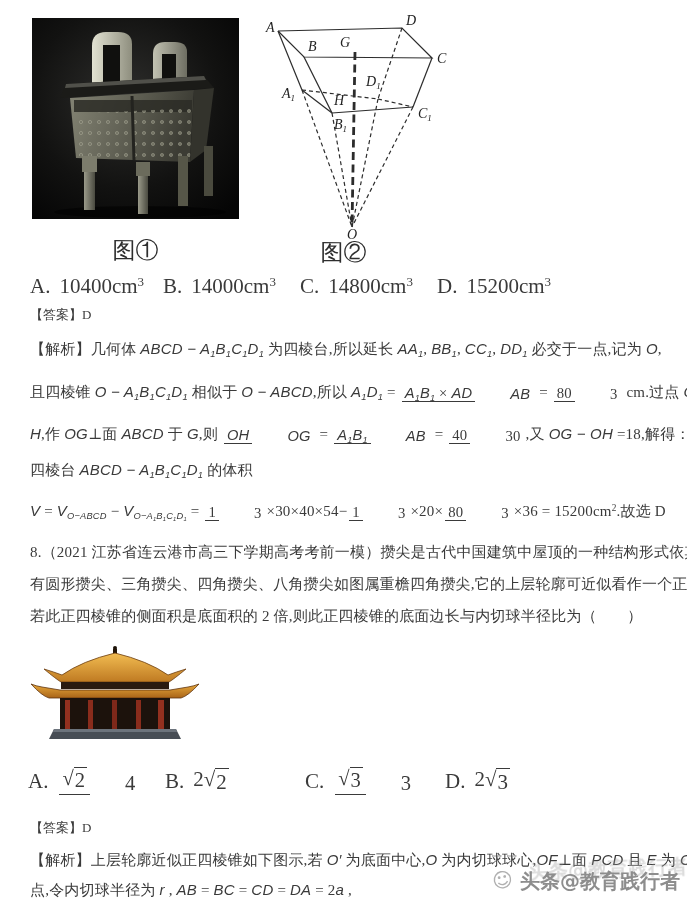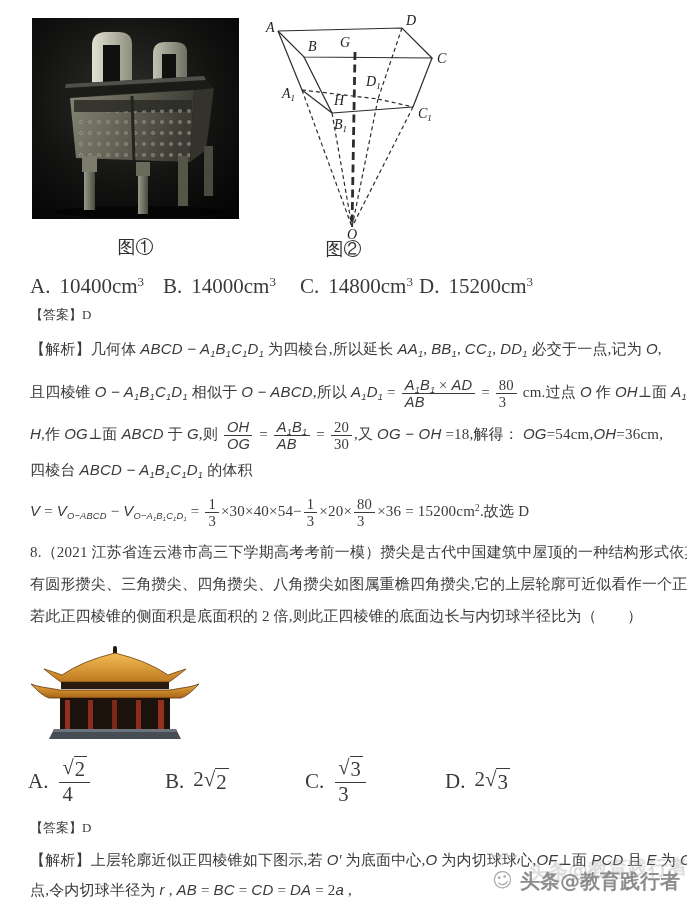--- a/index.html
+++ b/index.html
@@ -7,28 +7,28 @@
     width:687px;height:905px;position:relative;overflow:hidden;
     background:#ffffff;color:#3a3a3a;
     font-family:"Liberation Serif","DejaVu Serif",serif;
   }
   .abs{position:absolute;}
   .line{font-size:15px;white-space:nowrap;letter-spacing:0.2px;}
   .tall{line-height:40px;}
   .it{font-style:italic;font-family:Liberation Sans, sans-serif;}
   sub{font-size:0.62em;vertical-align:-0.3em;line-height:0;}
   sup{font-size:0.62em;vertical-align:0.55em;line-height:0;}
-  .frac{display:inline-flex;flex-direction:column;align-items:flex-start;
-        vertical-align:middle;line-height:1.12;margin:0 2px;font-size:0.98em;}
+  .frac{display:inline-flex;flex-direction:row;align-items:flex-end;
+        vertical-align:middle;line-height:1.12;margin:0 2px;font-size:0.98em;gap:32px;}
   .fn{border-bottom:1.2px solid currentColor;padding:0 3px;}
   .fd{padding:0 3px;}
   .rad{display:inline-flex;align-items:flex-start;}
   .rsign{line-height:1.1;}
   .rbody{border-top:1.2px solid currentColor;padding:0 2px 0 1px;line-height:1.25;}
-  .caption{font-size:18px;text-align:center;color:#2e2e2e;}
+  .caption{font-size:23px;text-align:center;color:#2e2e2e;}
   .opt{position:absolute;display:inline-block;font-size:21px;white-space:nowrap;}
   .opt .ol{margin-right:9px;}
   .optrow2 .opt{display:inline-flex;align-items:center;height:46px;}
   .answer{font-size:13px;}
   .wm{position:absolute;color:#8d8d8d;font-weight:bold;font-size:20px;
       font-family:"DejaVu Sans","Liberation Sans",sans-serif;white-space:nowrap;}
   .wm-ghost{opacity:.34;filter:blur(.7px);color:#9a9a9a;}
   .wm-icon{position:absolute;color:#b0b0b0;font-size:20px;transform:rotate(-12deg);
       font-family:"DejaVu Sans",sans-serif;}
   svg text{font-family:"Liberation Serif","DejaVu Serif",serif;}
@@ -135,41 +135,41 @@
   </svg>
 </div>
 
 <div class="abs caption" style="left:32px;top:235px;width:207px;">图①</div>
 <div class="abs caption" style="left:246px;top:237px;width:195px;">图②</div>
 
 <div>
   <span class="opt" style="left:30px;top:274px;"><span class="ol">A.</span><span>10400cm<sup>3</sup></span></span>
   <span class="opt" style="left:163px;top:274px;"><span class="ol">B.</span><span>14000cm<sup>3</sup></span></span>
   <span class="opt" style="left:300px;top:274px;"><span class="ol">C.</span><span>14800cm<sup>3</sup></span></span>
-  <span class="opt" style="left:419px;top:274px;"><span class="ol">D.</span><span>15200cm<sup>3</sup></span></span>
+  <span class="opt" style="left:437px;top:274px;"><span class="ol">D.</span><span>15200cm<sup>3</sup></span></span>
 </div>
 
 <div class="abs answer" style="left:30px;top:306px;"><span>【答案】</span><span>D</span></div>
 
 <div class="abs line" style="left:30px;top:340px;">【解析】几何体 <span class="it">ABCD − A<sub>1</sub>B<sub>1</sub>C<sub>1</sub>D<sub>1</sub></span> 为四棱台,所以延长 <span class="it">AA<sub>1</sub></span>, <span class="it">BB<sub>1</sub></span>, <span class="it">CC<sub>1</sub></span>, <span class="it">DD<sub>1</sub></span> 必交于一点,记为 <span class="it">O</span>,</div>
 <div class="abs line tall" style="left:30px;top:372px;">且四棱锥 <span class="it">O − A<sub>1</sub>B<sub>1</sub>C<sub>1</sub>D<sub>1</sub></span> 相似于 <span class="it">O − ABCD</span>,所以 <span class="it">A<sub>1</sub>D<sub>1</sub></span> = <span class="frac">
       <span class="fn"><span class="it">A<sub>1</sub>B<sub>1</sub></span> × <span class="it">AD</span></span>
       <span class="fd"><span class="it">AB</span></span>
     </span> = <span class="frac">
       <span class="fn">80</span>
       <span class="fd">3</span>
     </span> cm.过点 <span class="it">O</span> 作 <span class="it">OH</span>⊥面 <span class="it">A<sub>1</sub>B<sub>1</sub>CD</span> 于</div>
 <div class="abs line tall" style="left:30px;top:414px;"><span class="it">H</span>,作 <span class="it">OG</span>⊥面 <span class="it">ABCD</span> 于 <span class="it">G</span>,则 <span class="frac">
       <span class="fn"><span class="it">OH</span></span>
       <span class="fd"><span class="it">OG</span></span>
     </span> = <span class="frac">
       <span class="fn"><span class="it">A<sub>1</sub>B<sub>1</sub></span></span>
       <span class="fd"><span class="it">AB</span></span>
     </span> = <span class="frac">
-      <span class="fn">20</span>
+      <span class="fn">40</span>
       <span class="fd">30</span>
     </span>,又 <span class="it">OG − OH</span> =18,解得： <span class="it">OG</span>=54cm,<span class="it">OH</span>=36cm,</div>
 <div class="abs line" style="left:30px;top:461px;">四棱台 <span class="it">ABCD − A<sub>1</sub>B<sub>1</sub>C<sub>1</sub>D<sub>1</sub></span> 的体积</div>
 <div class="abs line tall" style="left:30px;top:491px;"><span class="it">V</span> = <span class="it">V<sub>O−ABCD</sub></span> − <span class="it">V<sub>O−A<sub>1</sub>B<sub>1</sub>C<sub>1</sub>D<sub>1</sub></sub></span> = <span class="frac">
       <span class="fn">1</span>
       <span class="fd">3</span>
     </span>×30×40×54−<span class="frac">
       <span class="fn">1</span>
       <span class="fd">3</span>
     </span>×20×<span class="frac">

